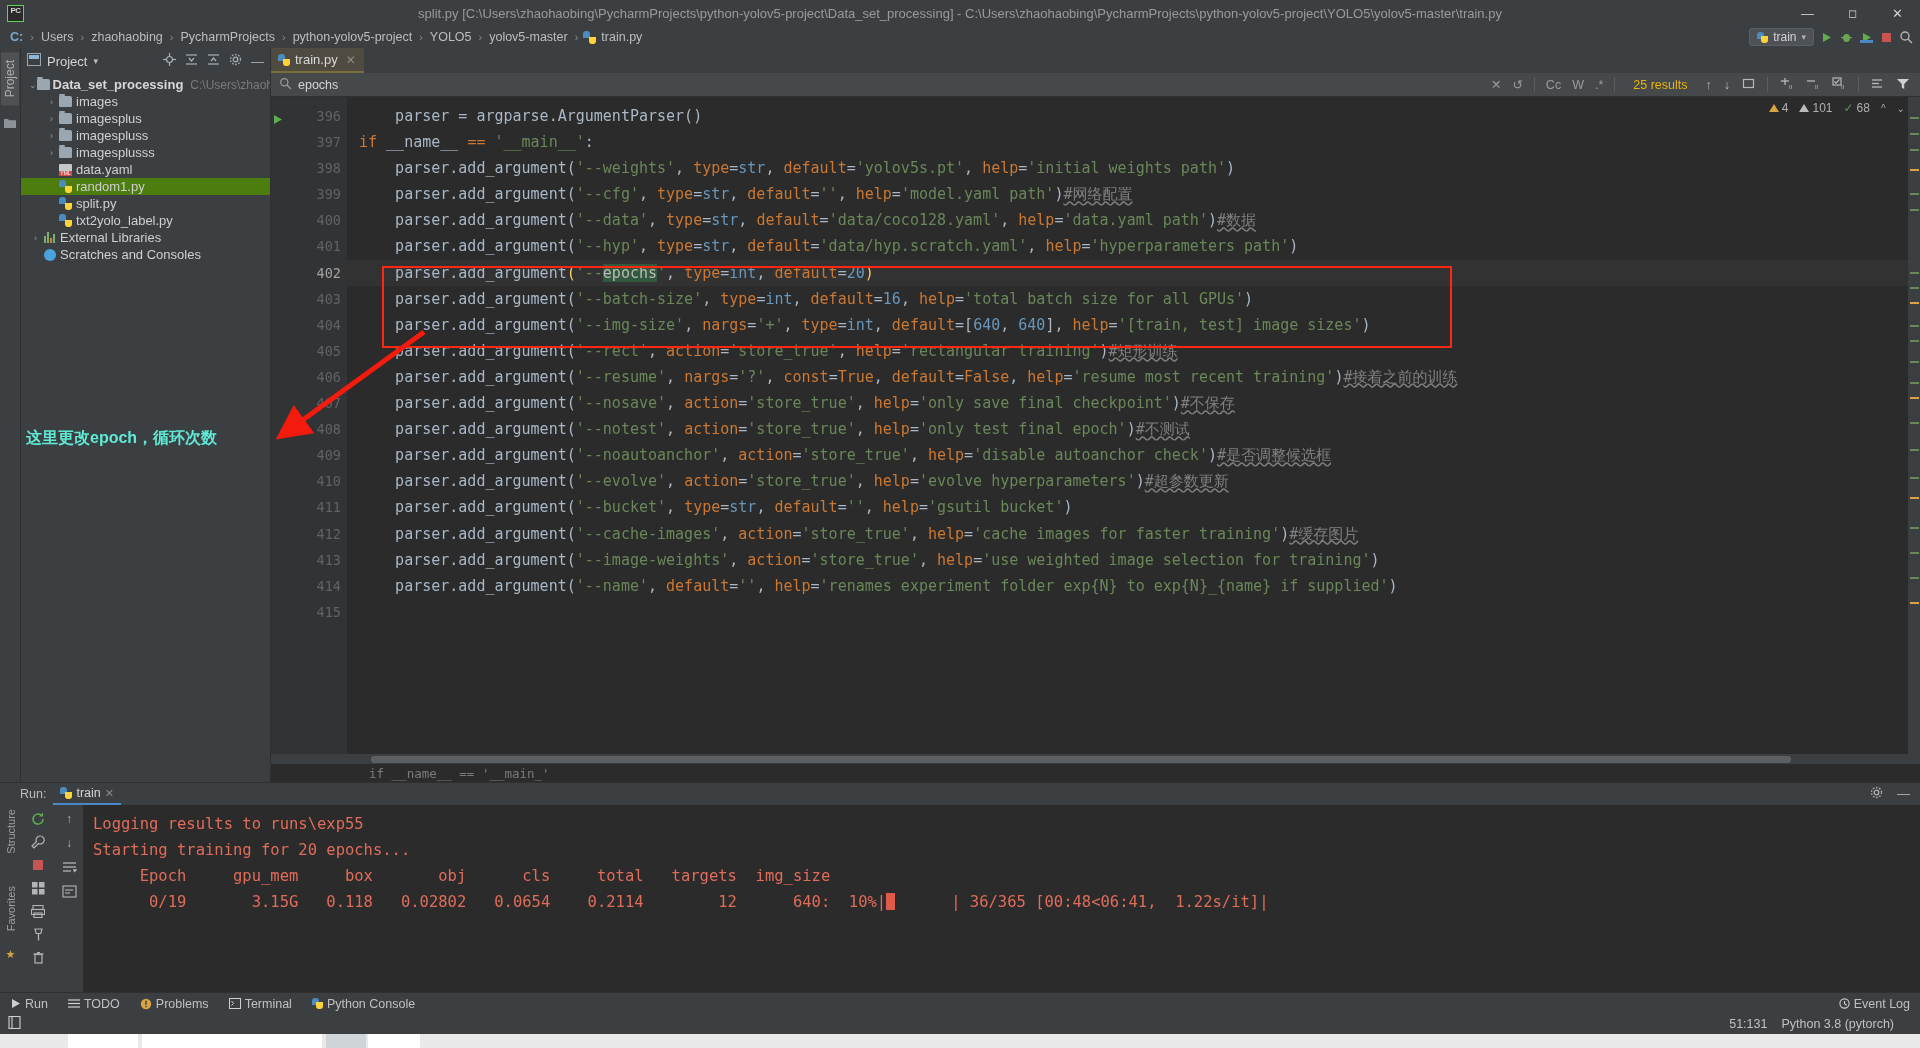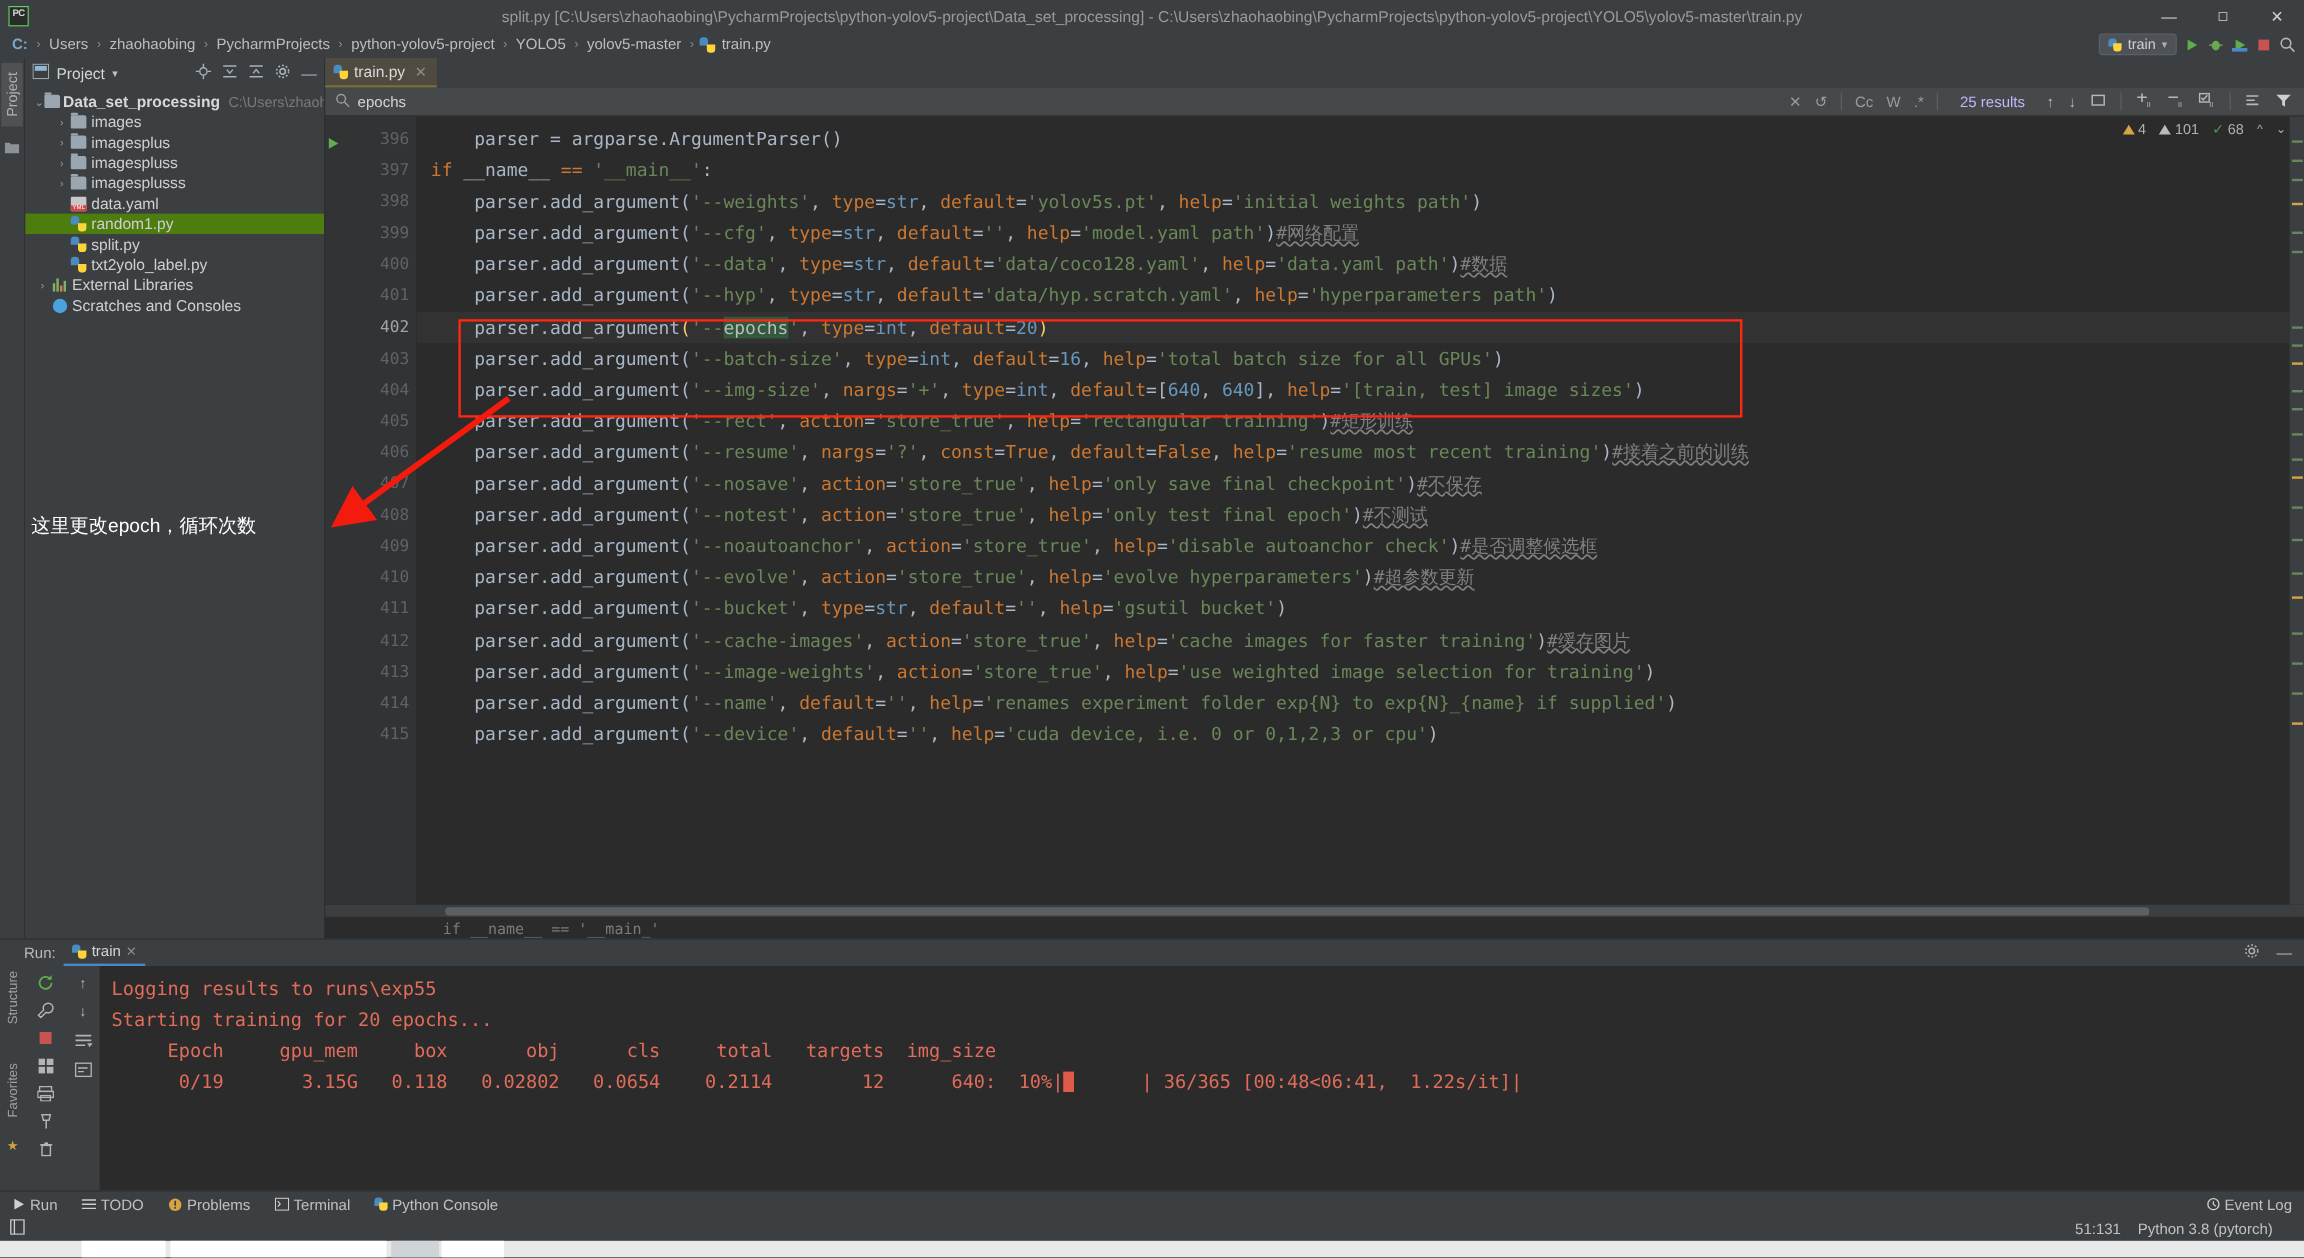--- a/index.html
+++ b/index.html
@@ -70,21 +70,21 @@
   .etab { height:25px; background:#4f4b41; display:flex; align-items:center; gap:5px; padding:0 8px 0 7px;
           border-bottom:2px solid #7a6f3b; font-size:13px; color:#d9d9d9;}
   .etab .x { color:#8b8b8b; font-size:12px; margin-left:3px;}
 
   
   .searchbar { height:24px; background:#45494a; display:flex; align-items:center; flex:0 0 24px; border-bottom:1px solid #2e3032; font-size:12.5px;}
   .sb-field { display:flex; align-items:center; gap:6px; flex:1; padding-left:8px; min-width:0;}
   .sb-input { background:transparent; border:none; outline:none; color:#d4d4d4; font-size:12.5px; font-family:"Liberation Sans",sans-serif; width:100%;}
   .sb-ctrls { display:flex; align-items:center; gap:11px; padding:0 10px; color:#9b9b9b;}
   .sb-sep { width:1px; height:15px; background:#5b5f61;}
-  .sb-results { color:#c4b5fd; padding:0 8px; white-space:nowrap;}
+  .sb-results { color:#eab308; padding:0 8px; white-space:nowrap;}
   .sb-icons { display:flex; align-items:center; gap:12px; padding:0 10px; color:#b8b8b8;}
 
   
   .codewrap { flex:1; display:flex; min-height:0; position:relative; overflow:hidden;}
   .gutter-run { width:14px; background:#313335; flex:0 0 14px;}
   .gutter { width:62px; background:#313335; flex:0 0 62px; text-align:right; padding-top:6px; position:relative;}
   .gln { height:26.1px; line-height:26.1px; color:#606366; font-size:13.5px; font-family:"DejaVu Sans Mono", monospace; padding-right:6px;}
   .gln.cur { color:#a4a3a3; }
   .codearea { flex:1; position:relative; overflow:hidden; padding-top:6px; background:#2b2b2b;}
   .cline { height:26.1px; line-height:26.1px; white-space:pre; font-family:"DejaVu Sans Mono", monospace; font-size:15px; padding-left:12px;}
@@ -101,21 +101,21 @@
 
   
   .rightbar { width:12px; background:#3c3f41; flex:0 0 12px; position:relative;}
   .mark { position:absolute; right:1px; width:9px; height:2px; }
   .inspect-chip { position:absolute; right:15px; top:4px; display:flex; align-items:center; gap:11px; font-size:12px; color:#b0b0b0; z-index:5;}
   .chip { display:flex; align-items:center; gap:3px; }
   .tri { width:0;height:0;border-left:5px solid transparent;border-right:5px solid transparent;}
 
   
   .redbox { position:absolute; border:2px solid #fe2712; pointer-events:none; }
-  .annot { position:absolute; color:#ffffff; font-size:15px; white-space:nowrap;}
+  .annot { position:absolute; color:#5eead4; font-size:15px; white-space:nowrap;font-weight:bold;}
 
   
   .hscroll { height:10px; background:#3c3f41; flex:0 0 10px; position:relative; }
   .hthumb { position:absolute; top:2px; height:7px; background:#5c6063; border-radius:3px;}
   .breadcrumb-foot { height:18px; background:#2b2b2b; display:flex; align-items:center; padding-left:98px; font-size:12.5px; color:#7b7b7b; flex:0 0 18px; font-family:"DejaVu Sans Mono", monospace;}
 
   
   .runpanel { height:210px; background:#3c3f41; display:flex; flex-direction:column; flex:0 0 210px; border-top:1px solid #2e3032;}
   .run-head { height:22px; display:flex; align-items:center; gap:7px; padding-left:20px; flex:0 0 22px; font-size:12.5px;}
   .run-tab { display:flex; align-items:center; gap:4px; padding:0 7px; height:22px; border-bottom:2px solid #4a88c7; color:#d4d4d4;}
@@ -486,21 +486,20 @@
             <div class="cline"><span class="d">    parser.add_argument(</span><span class="s">'--rect'</span><span class="d">, </span><span class="k">action</span><span class="d">=</span><span class="s">'store_true'</span><span class="d">, </span><span class="k">help</span><span class="d">=</span><span class="s">'rectangular training'</span><span class="d">)</span><span class="cm">#矩形训练</span></div>
             <div class="cline"><span class="d">    parser.add_argument(</span><span class="s">'--resume'</span><span class="d">, </span><span class="k">nargs</span><span class="d">=</span><span class="s">'?'</span><span class="d">, </span><span class="k">const</span><span class="d">=</span><span class="kw">True</span><span class="d">, </span><span class="k">default</span><span class="d">=</span><span class="kw">False</span><span class="d">, </span><span class="k">help</span><span class="d">=</span><span class="s">'resume most recent training'</span><span class="d">)</span><span class="cm">#接着之前的训练</span></div>
             <div class="cline"><span class="d">    parser.add_argument(</span><span class="s">'--nosave'</span><span class="d">, </span><span class="k">action</span><span class="d">=</span><span class="s">'store_true'</span><span class="d">, </span><span class="k">help</span><span class="d">=</span><span class="s">'only save final checkpoint'</span><span class="d">)</span><span class="cm">#不保存</span></div>
             <div class="cline"><span class="d">    parser.add_argument(</span><span class="s">'--notest'</span><span class="d">, </span><span class="k">action</span><span class="d">=</span><span class="s">'store_true'</span><span class="d">, </span><span class="k">help</span><span class="d">=</span><span class="s">'only test final epoch'</span><span class="d">)</span><span class="cm">#不测试</span></div>
             <div class="cline"><span class="d">    parser.add_argument(</span><span class="s">'--noautoanchor'</span><span class="d">, </span><span class="k">action</span><span class="d">=</span><span class="s">'store_true'</span><span class="d">, </span><span class="k">help</span><span class="d">=</span><span class="s">'disable autoanchor check'</span><span class="d">)</span><span class="cm">#是否调整候选框</span></div>
             <div class="cline"><span class="d">    parser.add_argument(</span><span class="s">'--evolve'</span><span class="d">, </span><span class="k">action</span><span class="d">=</span><span class="s">'store_true'</span><span class="d">, </span><span class="k">help</span><span class="d">=</span><span class="s">'evolve hyperparameters'</span><span class="d">)</span><span class="cm">#超参数更新</span></div>
             <div class="cline"><span class="d">    parser.add_argument(</span><span class="s">'--bucket'</span><span class="d">, </span><span class="k">type</span><span class="d">=</span><span class="n">str</span><span class="d">, </span><span class="k">default</span><span class="d">=</span><span class="s">''</span><span class="d">, </span><span class="k">help</span><span class="d">=</span><span class="s">'gsutil bucket'</span><span class="d">)</span></div>
             <div class="cline"><span class="d">    parser.add_argument(</span><span class="s">'--cache-images'</span><span class="d">, </span><span class="k">action</span><span class="d">=</span><span class="s">'store_true'</span><span class="d">, </span><span class="k">help</span><span class="d">=</span><span class="s">'cache images for faster training'</span><span class="d">)</span><span class="cm">#缓存图片</span></div>
             <div class="cline"><span class="d">    parser.add_argument(</span><span class="s">'--image-weights'</span><span class="d">, </span><span class="k">action</span><span class="d">=</span><span class="s">'store_true'</span><span class="d">, </span><span class="k">help</span><span class="d">=</span><span class="s">'use weighted image selection for training'</span><span class="d">)</span></div>
             <div class="cline"><span class="d">    parser.add_argument(</span><span class="s">'--name'</span><span class="d">, </span><span class="k">default</span><span class="d">=</span><span class="s">''</span><span class="d">, </span><span class="k">help</span><span class="d">=</span><span class="s">'renames experiment folder exp{N} to exp{N}_{name} if supplied'</span><span class="d">)</span></div>
-            <div class="cline"><span class="d">    parser.add_argument(</span><span class="s">'--device'</span><span class="d">, </span><span class="k">default</span><span class="d">=</span><span class="s">''</span><span class="d">, </span><span class="k">help</span><span class="d">=</span><span class="s">'cuda device, i.e. 0 or 0,1,2,3 or cpu'</span><span class="d">)</span></div>
           </div>
 
         <div class="inspect-chip">
           <span class="chip">
             <span class="tri" style="border-bottom:8px solid #d9a343"></span>
             <span>4</span>
           </span>
           <span class="chip">
             <span class="tri" style="border-bottom:8px solid #bbbbbb"></span>
             <span>101</span>

